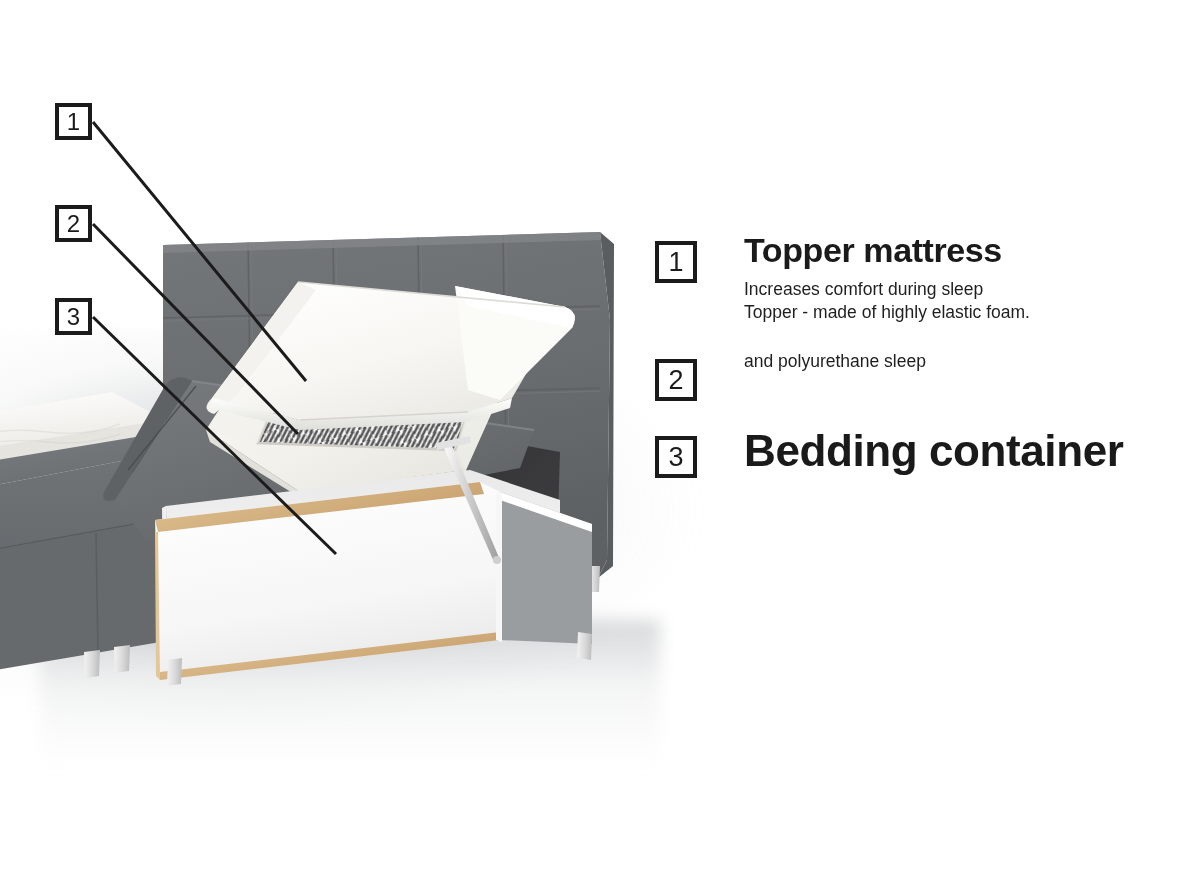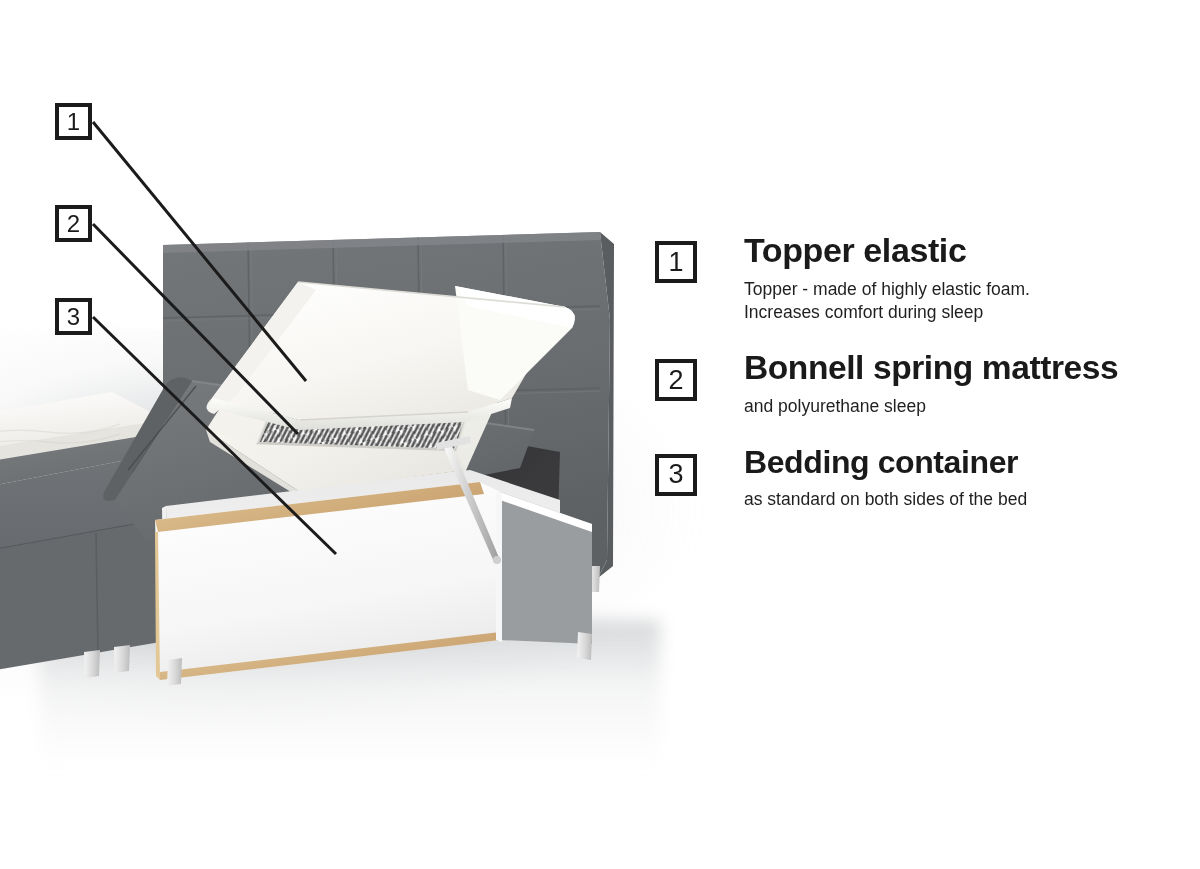--- a/index.html
+++ b/index.html
@@ -136,21 +136,21 @@
     color: #1f1f1f;
     line-height: 1.33;
     margin: 0;
   }
   .legend-desc span { display: block; }
 
   
   #legend-item-2 { margin-top: 20px; }
   #legend-item-3 { margin-top: 22px; }
   #legend-item-2 .legend-title { font-size: 33.5px; }
-  #legend-item-3 .legend-title { font-size: 32px; }
+  #legend-item-3 .legend-title { font-size: 44px; }
 </style>
 </head>
 <body>
 
 <div id="page">
 
   <div class="floor-shadow"></div>
   <div class="floor-shadow2"></div>
 
   <div class="product">
@@ -411,43 +411,41 @@
 
   <div class="callout-box" id="callout-1">1</div>
   <div class="callout-box" id="callout-2">2</div>
   <div class="callout-box" id="callout-3">3</div>
 
   <div class="legend">
 
     <div class="legend-item" id="legend-item-1">
       <div class="legend-num">1</div>
       <div class="legend-text">
-        <div class="legend-title">Topper elastic</div>
+        <div class="legend-title">Topper mattress</div>
         <div class="legend-desc">
+          <span>Increases comfort during sleep</span>
           <span>Topper - made of highly elastic foam.</span>
-          <span>Increases comfort during sleep</span>
         </div>
       </div>
     </div>
 
     <div class="legend-item" id="legend-item-2">
       <div class="legend-num">2</div>
       <div class="legend-text">
-        <div class="legend-title">Bonnell spring mattress</div>
         <div class="legend-desc">
           <span>and polyurethane sleep</span>
         </div>
       </div>
     </div>
 
     <div class="legend-item" id="legend-item-3">
       <div class="legend-num">3</div>
       <div class="legend-text">
         <div class="legend-title">Bedding container</div>
         <div class="legend-desc">
-          <span>as standard on both sides of the bed</span>
         </div>
       </div>
     </div>
 
   </div>
 
 </div>
 
 </body></html>

